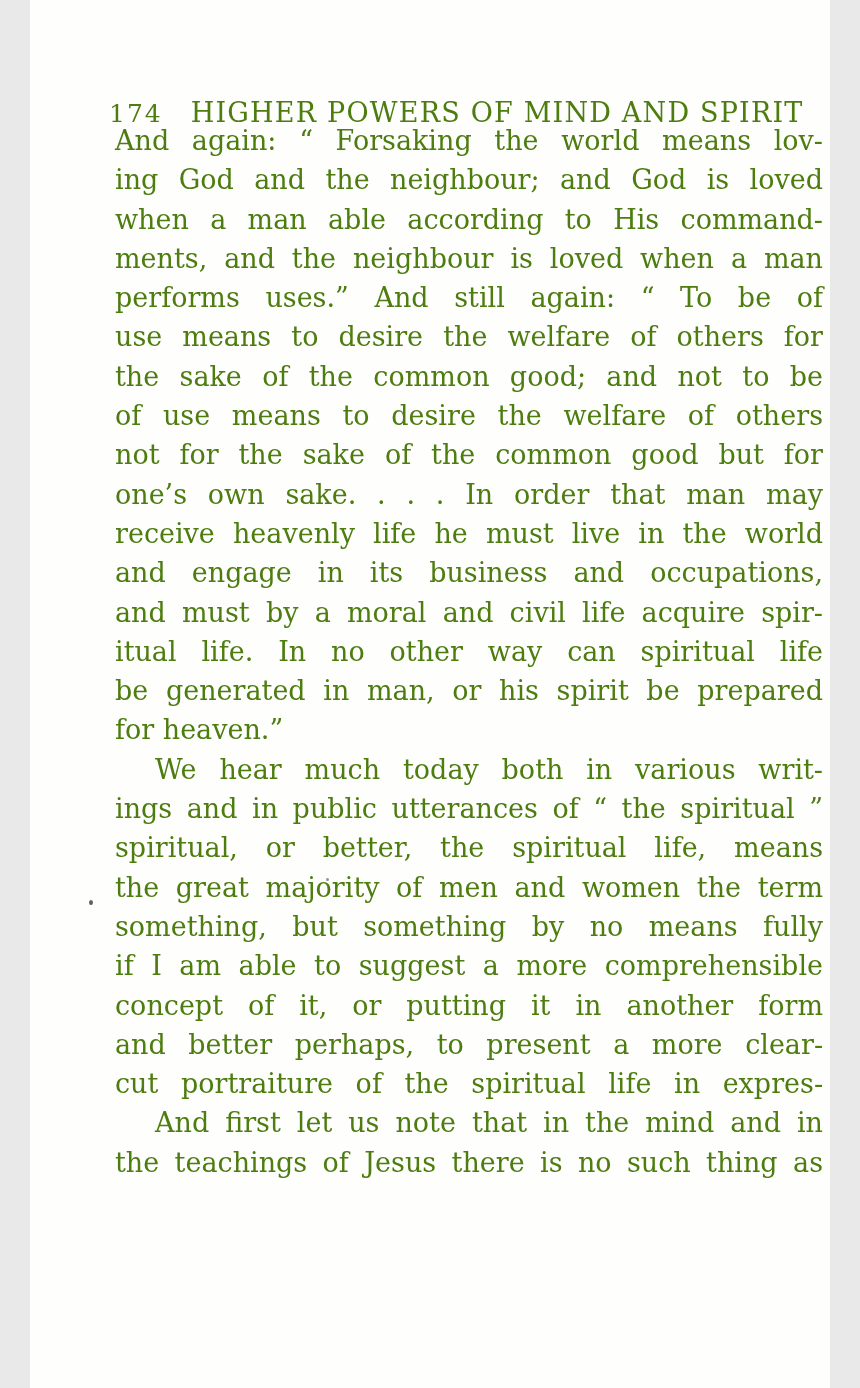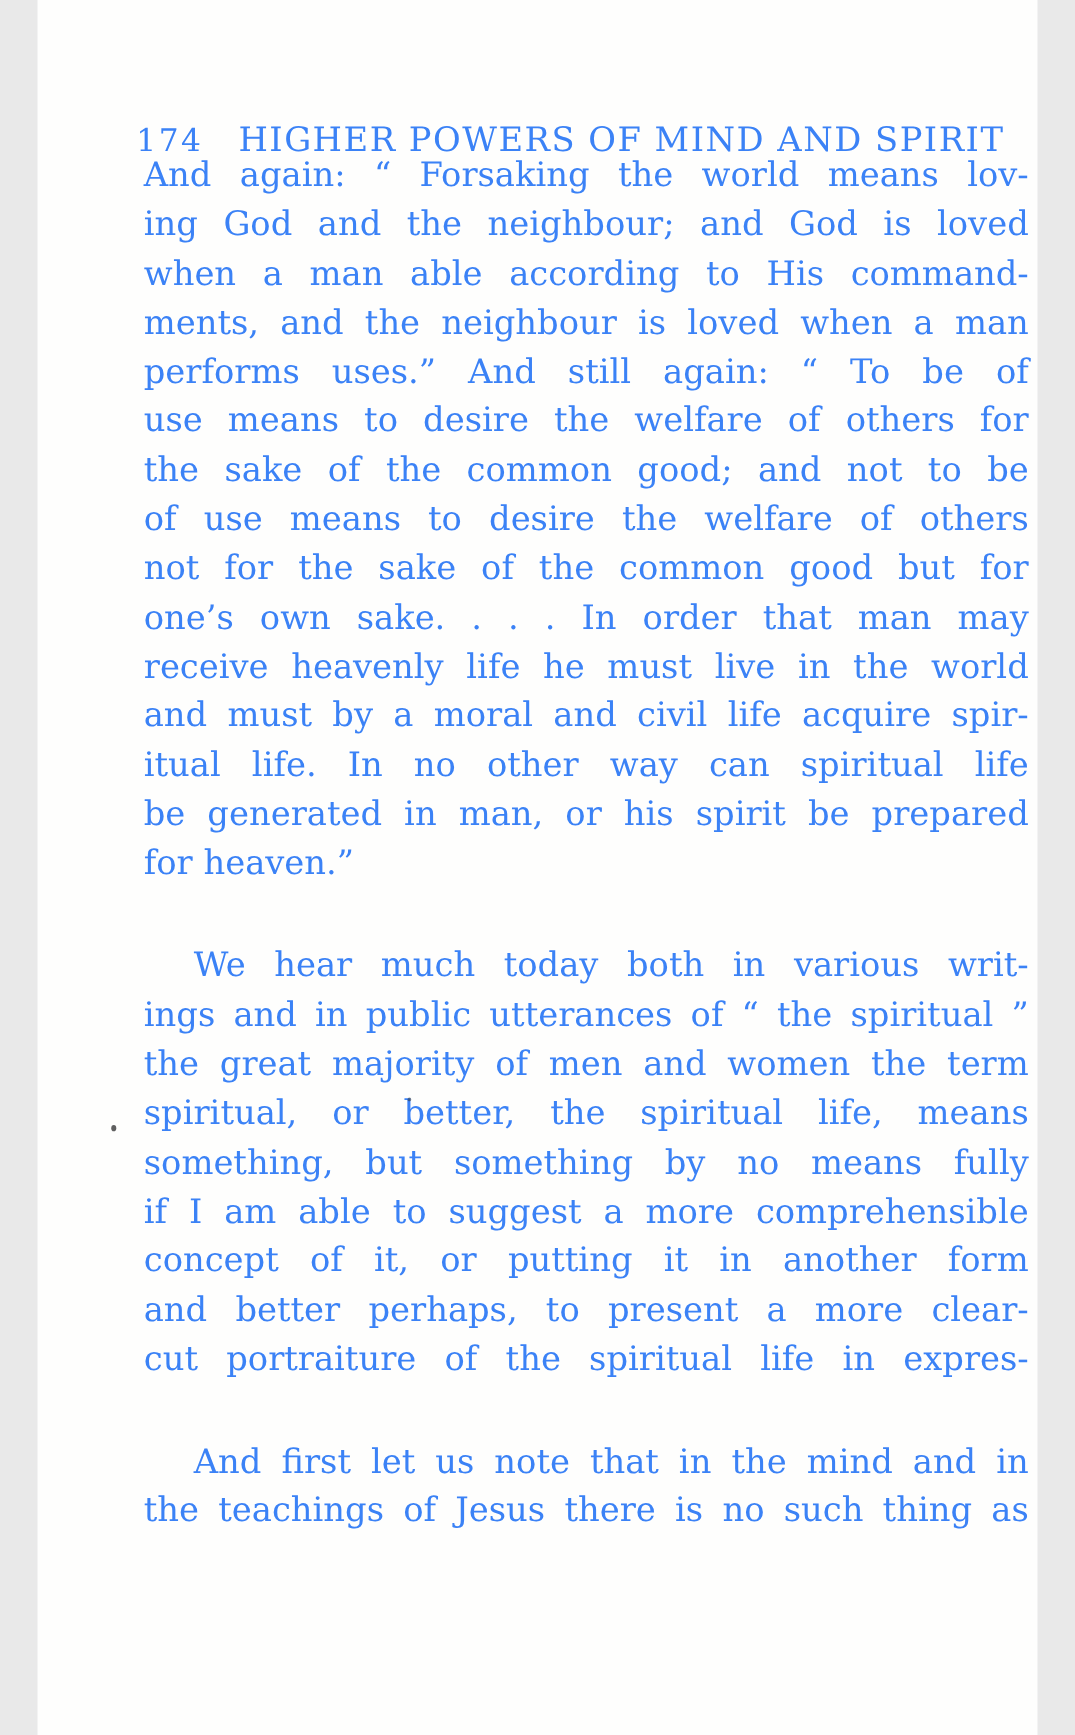--- a/index.html
+++ b/index.html
@@ -6,21 +6,21 @@
     margin: 0;
     padding: 0;
     background: #e9e9e9;
   }
   .page {
     position: relative;
     width: 800px;
     height: 1388px;
     margin: 0 auto;
     background: #fefefd;
-    color: #3b82f6;
+    color: #4d7c0f;
     font-family: "DejaVu Serif", "Liberation Serif", serif;
     overflow: hidden;
   }
   .running-header {
     position: absolute;
     top: 72px;
     left: 79px;
     right: 72px;
     display: flex;
     align-items: baseline;
@@ -52,21 +52,20 @@
     text-align: justify;
     text-align-last: justify;
     height: 39.3px;
     overflow: visible;
   }
   .line.flush {
     text-align-last: left;
   }
   .line.indent {
     text-indent: 40px;
-    margin-top: 43px;
   }
   .scan-speck {
     position: absolute;
     background: #2a2a2a;
     border-radius: 50%;
     opacity: 0.75;
   }
   .speck-1 { left: 59px; top: 900px; width: 4px; height: 5px; }
   .speck-2 { left: 296px; top: 878px; width: 3px; height: 3px; opacity: 0.5; }
 </style>
@@ -85,28 +84,29 @@
       <div class="line">ing God and the neighbour; and God is loved</div>
       <div class="line">when a man able according to His command-</div>
       <div class="line">ments, and the neighbour is loved when a man</div>
       <div class="line">performs uses.”  And still again: “ To be of</div>
       <div class="line">use means to desire the welfare of others for</div>
       <div class="line">the sake of the common good; and not to be</div>
       <div class="line">of use means to desire the welfare of others</div>
       <div class="line">not for the sake of the common good but for</div>
       <div class="line">one’s own sake. . . . In order that man may</div>
       <div class="line">receive heavenly life he must live in the world</div>
+      <div class="line">and engage in its business and occupations,</div>
       <div class="line">and must by a moral and civil life acquire spir-</div>
       <div class="line">itual life.  In no other way can spiritual life</div>
       <div class="line">be generated in man, or his spirit be prepared</div>
       <div class="line flush">for heaven.”</div>
       <div class="line indent">We hear much today both in various writ-</div>
       <div class="line">ings and in public utterances of “ the spiritual ”</div>
+      <div class="line">spiritual, or better, the spiritual life, means</div>
       <div class="line">the great majority of men and women the term</div>
-      <div class="line">spiritual, or better, the spiritual life, means</div>
       <div class="line">something, but something by no means fully</div>
       <div class="line">if I am able to suggest a more comprehensible</div>
       <div class="line">concept of it, or putting it in another form</div>
       <div class="line">and better perhaps, to present a more clear-</div>
       <div class="line">cut portraiture of the spiritual life in expres-</div>
       <div class="line indent">And first let us note that in the mind and in</div>
       <div class="line">the teachings of Jesus there is no such thing as</div>
     </div>
 
   <span class="scan-speck speck-1"></span>

